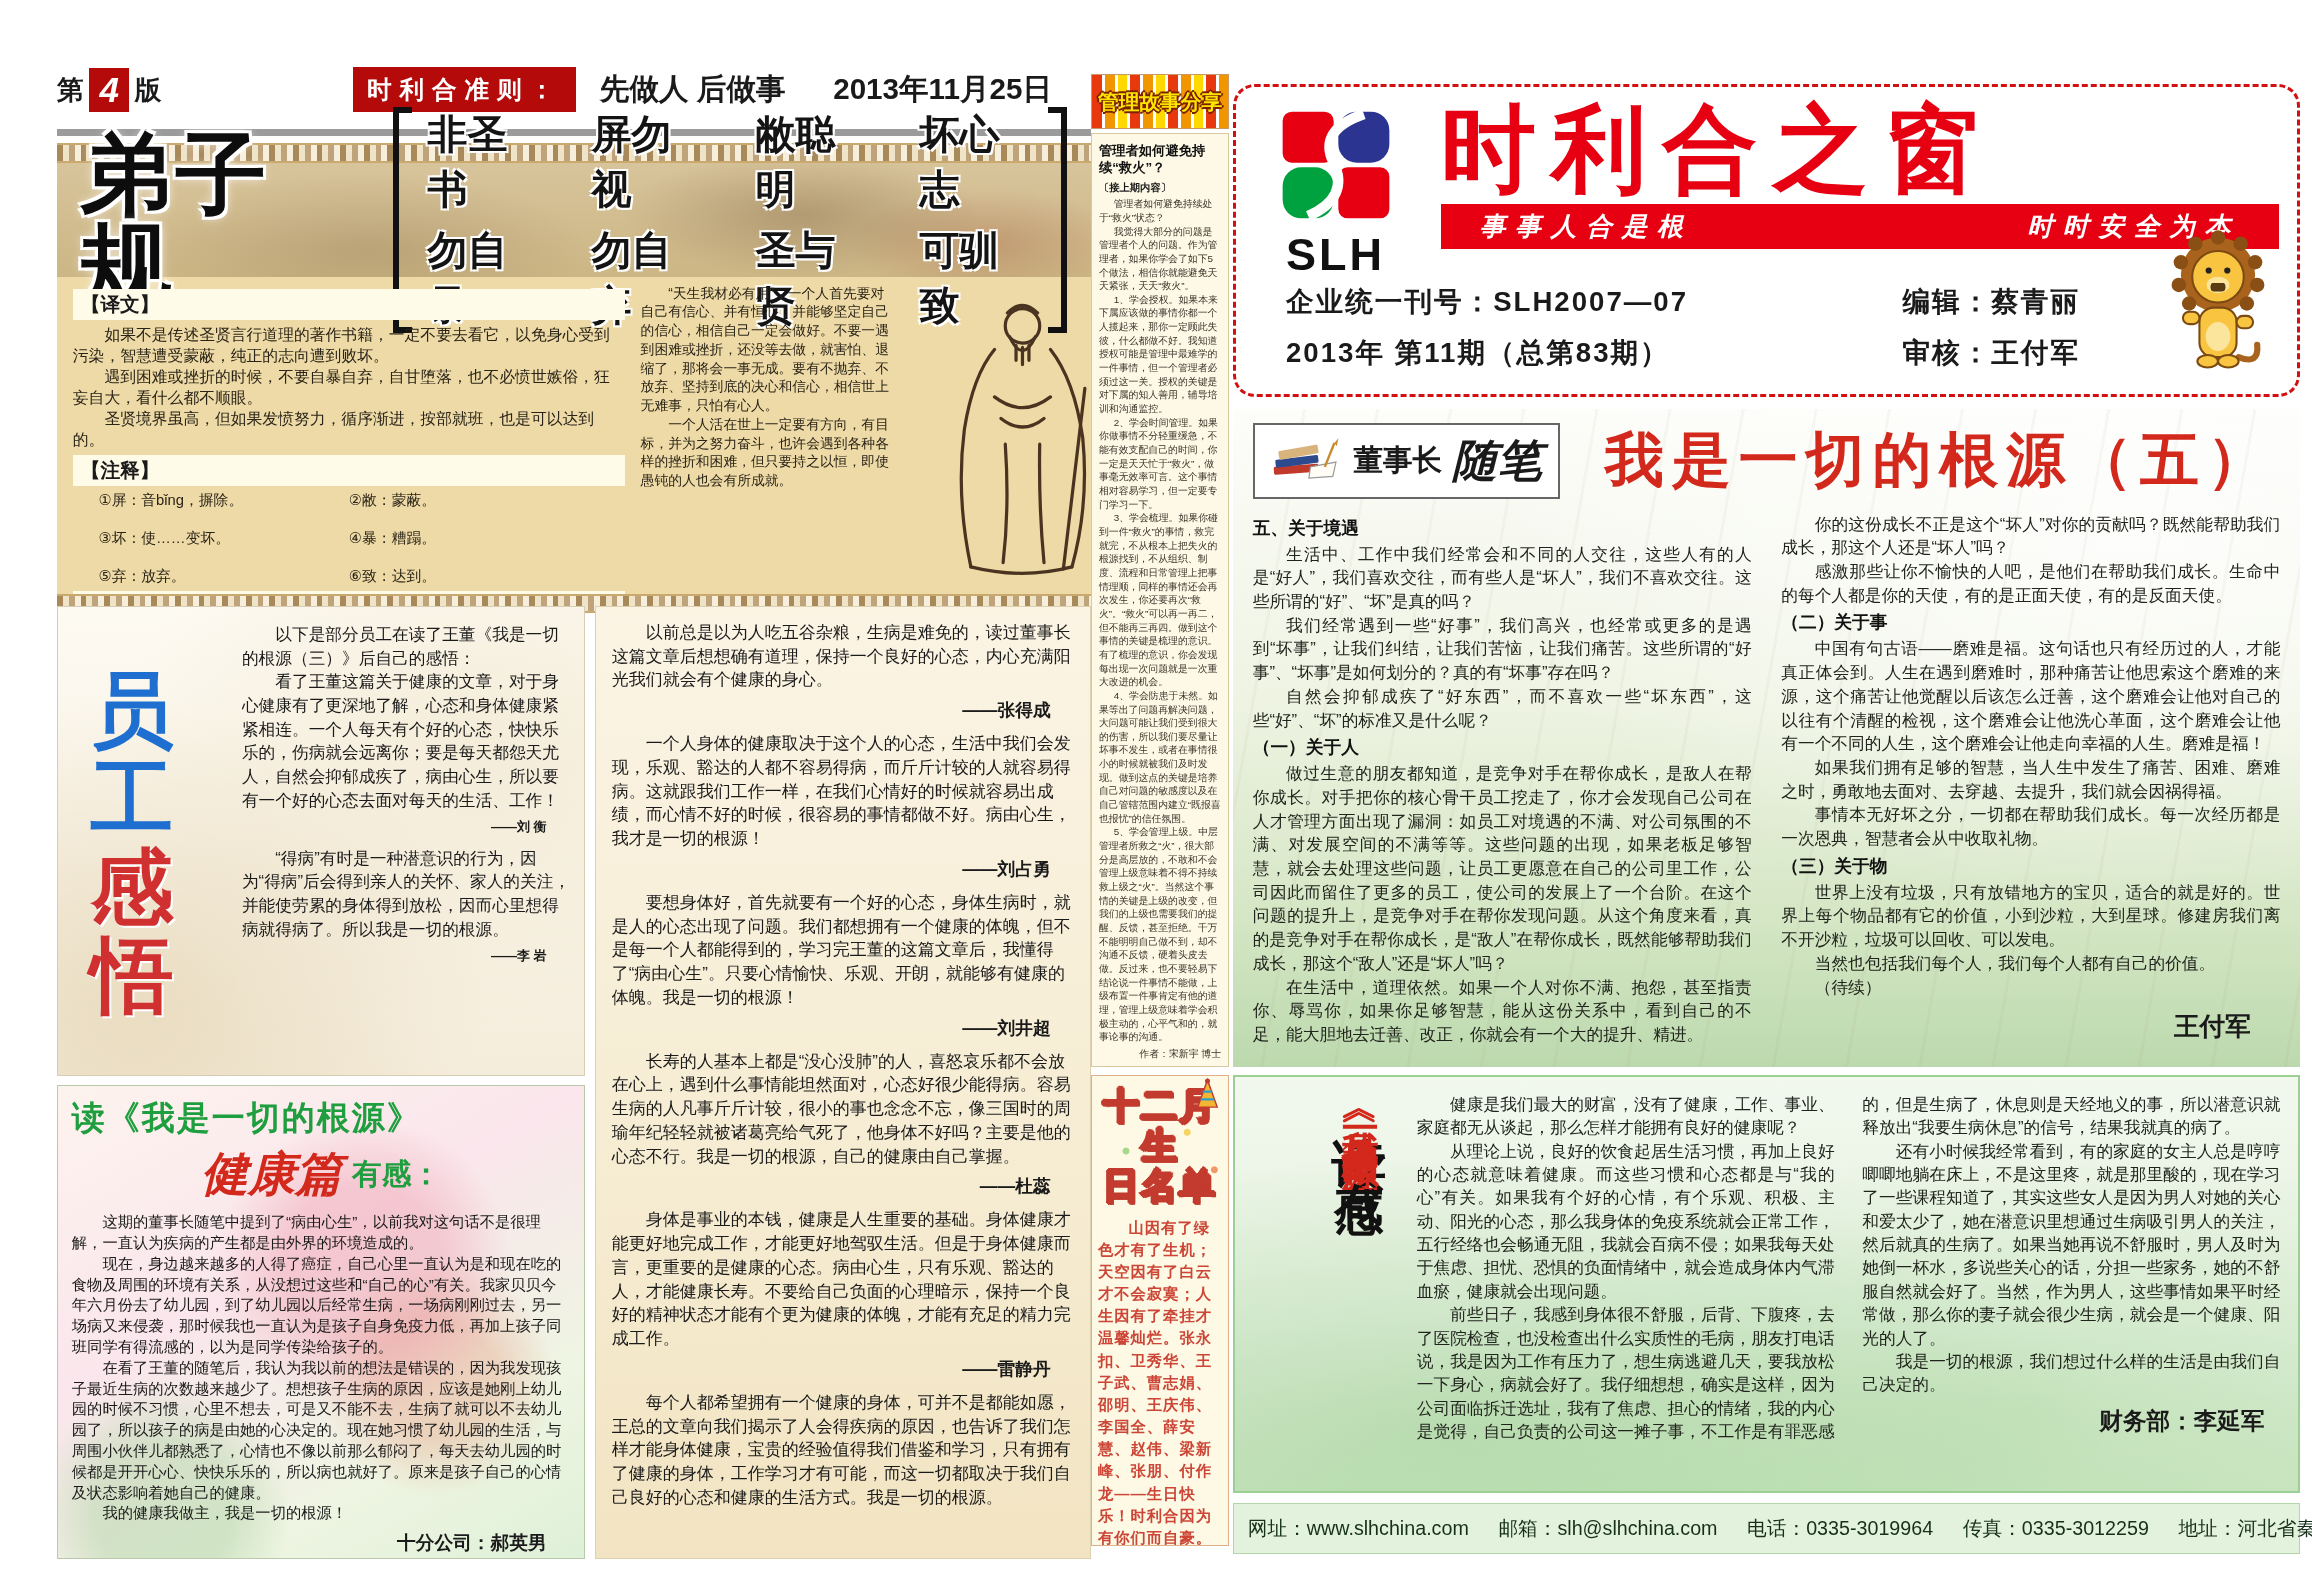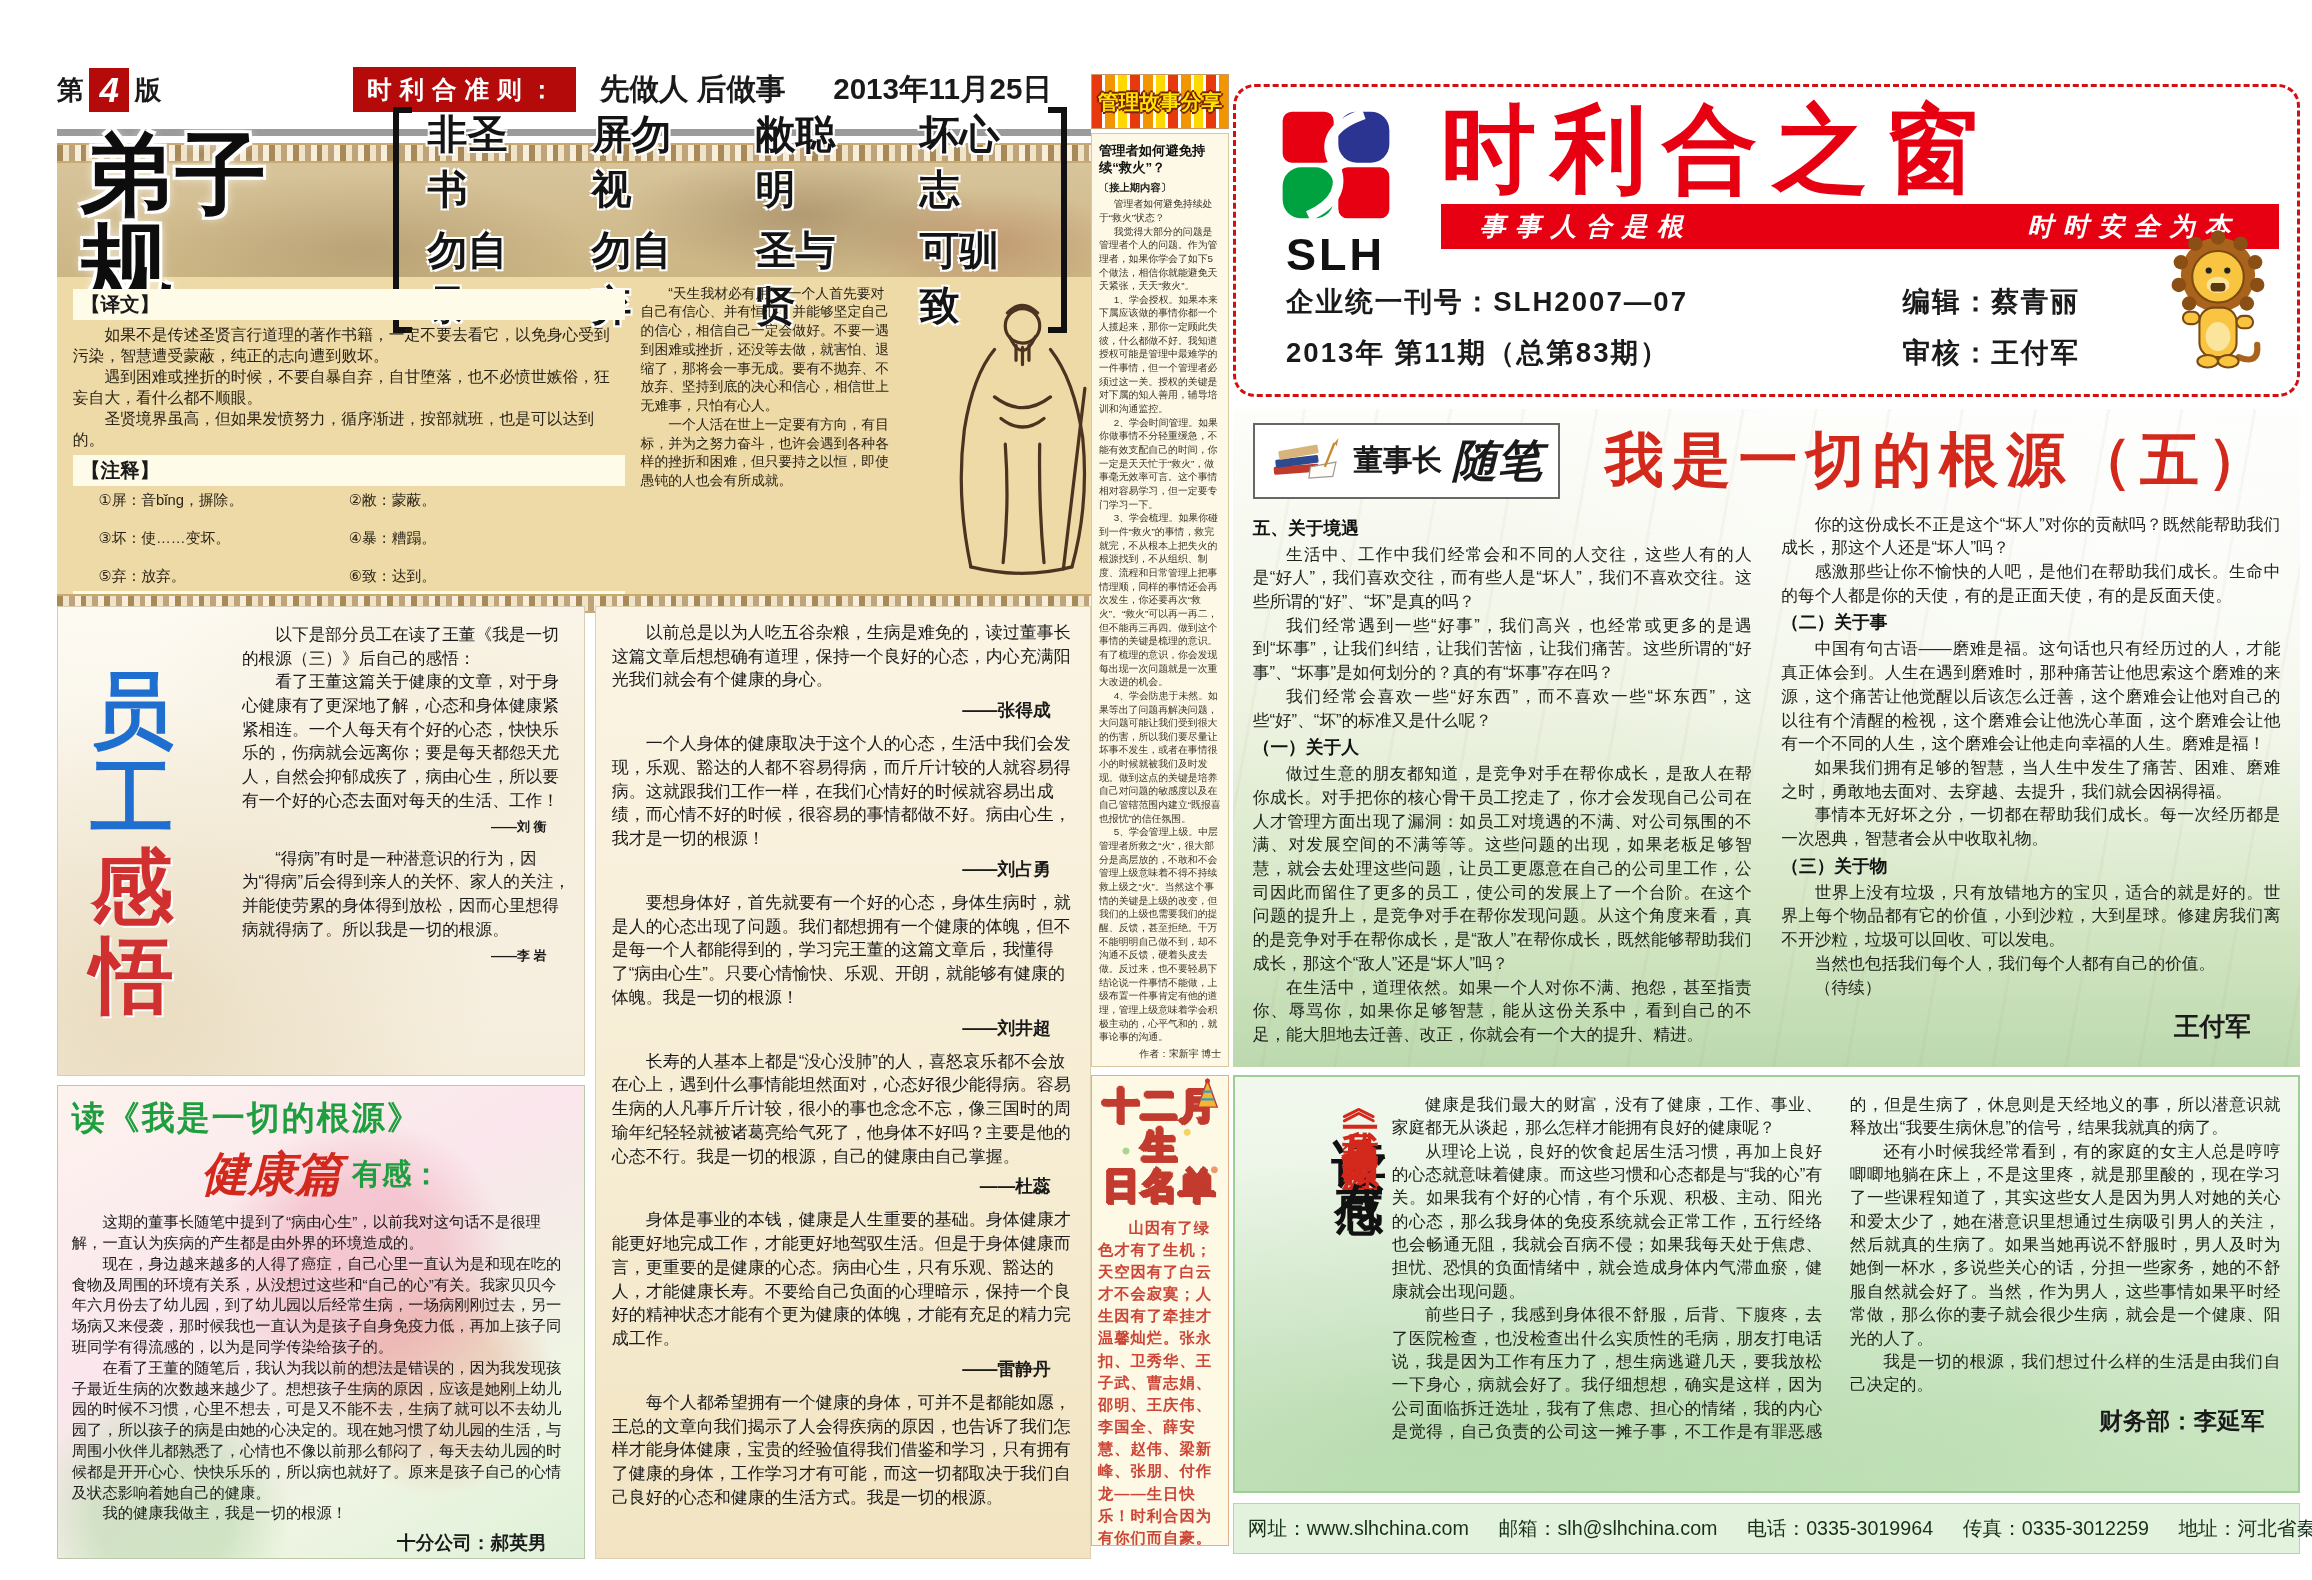--- a/index.html
+++ b/index.html
@@ -129,21 +129,21 @@
   .badge { display:inline-flex; align-items:center; gap:9.9px; background:#fff; border:2px solid #666; padding:5.9px 15.8px; }
   .badge .bd1 { font-size:29.6px; font-weight:700; }
   .badge .bd2 { font-size:45px; font-weight:900; font-style:italic; font-family:"Liberation Serif","DejaVu Serif",serif; }
   .essay-title { color:#d3281c; font-size:59px; font-weight:900; letter-spacing:7.9px; white-space:nowrap;
       font-family:"Liberation Serif","DejaVu Serif",serif; }
   .essay-cols { margin-top:11.8px; column-count:2; column-gap:29.6px; }
   .essay-cols p.e { font-size:16.7px; line-height:1.42; text-indent:2em; text-align:justify; color:#20241c; }
   .essay-cols p.eh { font-size:17.7px; font-weight:900; margin:3px 0; color:#111; }
   .esig { text-align:right; font-size:25.6px; font-weight:900; margin-top:9.9px; padding-right:29.6px; }
 
-  .reading { position:absolute; top:991px; left:0; right:0; height:418px; overflow:hidden; display:flex; gap:1px; padding:15.8px 17.7px;
+  .reading { position:absolute; top:991px; left:0; right:0; height:418px; overflow:hidden; display:flex; gap:26px; padding:15.8px 17.7px;
       border:2px solid #9ccf93;
       background:
       radial-gradient(ellipse at 20% 85%, rgba(130,190,120,.35), transparent 55%),
       radial-gradient(ellipse at 75% 80%, rgba(150,205,140,.30), transparent 55%),
       linear-gradient(180deg,#f2f8ee 0%,#e3f1dd 60%,#cfe8c6 100%); }
   .r-vtitle { width:138px; writing-mode:vertical-rl; text-orientation:upright; line-height:1.15; text-align:start; letter-spacing:3.9px; }
   .rv-black { font-size:55px; font-weight:900; color:#111; }
   .rv-red { font-size:37px; font-weight:900; color:#d3281c; }
   .rv-black2 { font-size:49px; font-weight:900; color:#111; }
   .r-cols { flex:1; column-count:2; column-gap:27.6px; }
@@ -384,21 +384,21 @@
           </svg>
           <span class="bd1">董事长</span>
           <span class="bd2">随笔</span>
         </div>
         <h2 class="essay-title">我是一切的根源（五）</h2>
       </div>
       <div class="essay-cols">
         <p class="eh">五、关于境遇</p>
         <p class="e">生活中、工作中我们经常会和不同的人交往，这些人有的人是“好人”，我们喜欢交往，而有些人是“坏人”，我们不喜欢交往。这些所谓的“好”、“坏”是真的吗？</p>
         <p class="e">我们经常遇到一些“好事”，我们高兴，也经常或更多的是遇到“坏事”，让我们纠结，让我们苦恼，让我们痛苦。这些所谓的“好事”、“坏事”是如何划分的？真的有“坏事”存在吗？</p>
-        <p class="e">我们经常会喜欢一些“好东西”，而不喜欢一些“坏东西”，这些“好”、“坏”的标准又是什么呢？</p>
+        <p class="e">自然会抑郁成疾了“好东西”，而不喜欢一些“坏东西”，这些“好”、“坏”的标准又是什么呢？</p>
         <p class="eh">（一）关于人</p>
         <p class="e">做过生意的朋友都知道，是竞争对手在帮你成长，是敌人在帮你成长。对手把你的核心骨干员工挖走了，你才会发现自己公司在人才管理方面出现了漏洞：如员工对境遇的不满、对公司氛围的不满、对发展空间的不满等等。这些问题的出现，如果老板足够智慧，就会去处理这些问题，让员工更愿意在自己的公司里工作，公司因此而留住了更多的员工，使公司的发展上了一个台阶。在这个问题的提升上，是竞争对手在帮你发现问题。从这个角度来看，真的是竞争对手在帮你成长，是“敌人”在帮你成长，既然能够帮助我们成长，那这个“敌人”还是“坏人”吗？</p>
         <p class="e">在生活中，道理依然。如果一个人对你不满、抱怨，甚至指责你、辱骂你，如果你足够智慧，能从这份关系中，看到自己的不足，能大胆地去迁善、改正，你就会有一个大的提升、精进。</p>
         <p class="e">你的这份成长不正是这个“坏人”对你的贡献吗？既然能帮助我们成长，那这个人还是“坏人”吗？</p>
         <p class="e">感激那些让你不愉快的人吧，是他们在帮助我们成长。生命中的每个人都是你的天使，有的是正面天使，有的是反面天使。</p>
         <p class="eh">（二）关于事</p>
         <p class="e">中国有句古语——磨难是福。这句话也只有经历过的人，才能真正体会到。人生在遇到磨难时，那种痛苦让他思索这个磨难的来源，这个痛苦让他觉醒以后该怎么迁善，这个磨难会让他对自己的以往有个清醒的检视，这个磨难会让他洗心革面，这个磨难会让他有一个不同的人生，这个磨难会让他走向幸福的人生。磨难是福！</p>
         <p class="e">如果我们拥有足够的智慧，当人生中发生了痛苦、困难、磨难之时，勇敢地去面对、去穿越、去提升，我们就会因祸得福。</p>
         <p class="e">事情本无好坏之分，一切都在帮助我们成长。每一次经历都是一次恩典，智慧者会从中收取礼物。</p>
         <p class="eh">（三）关于物</p>

